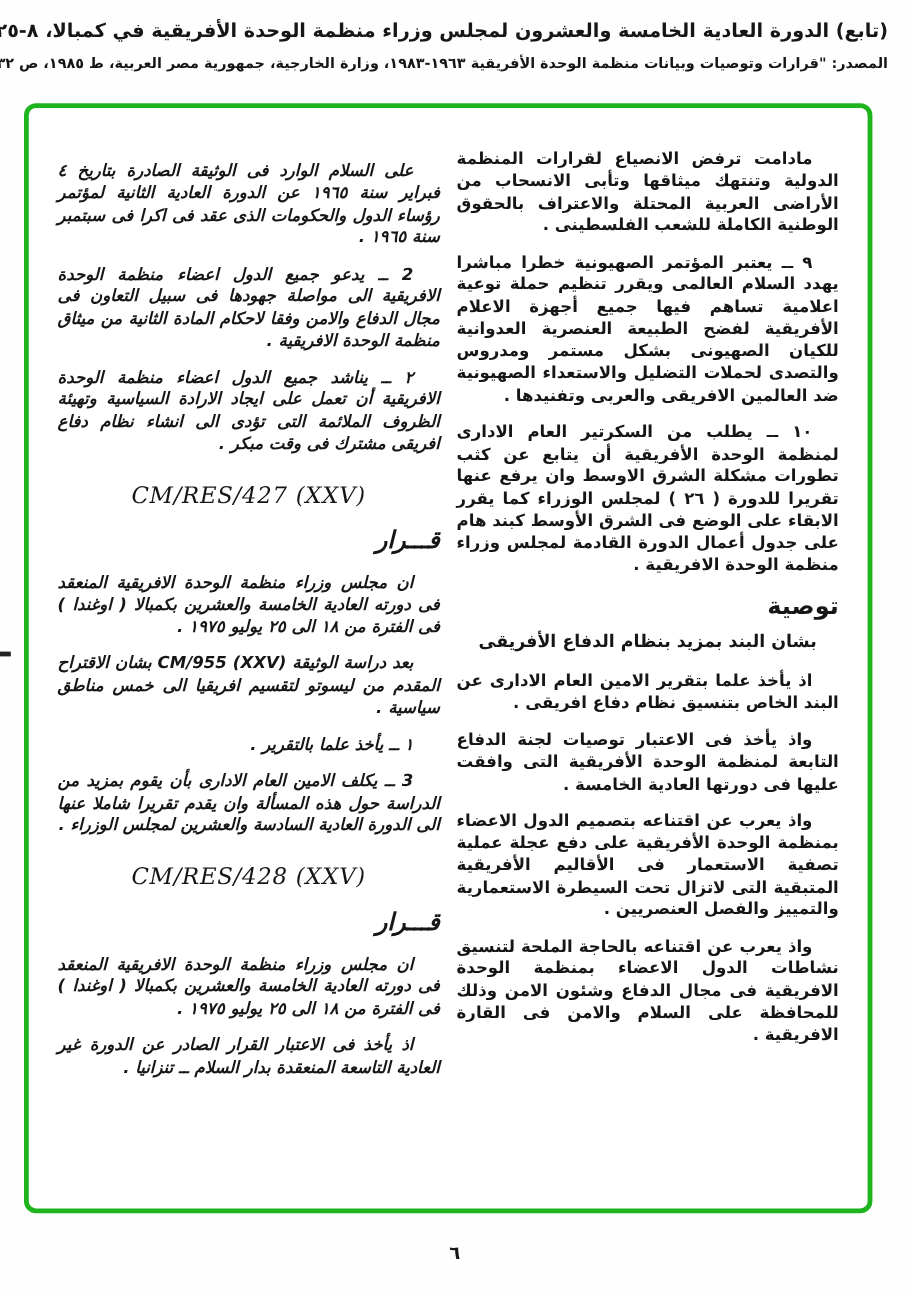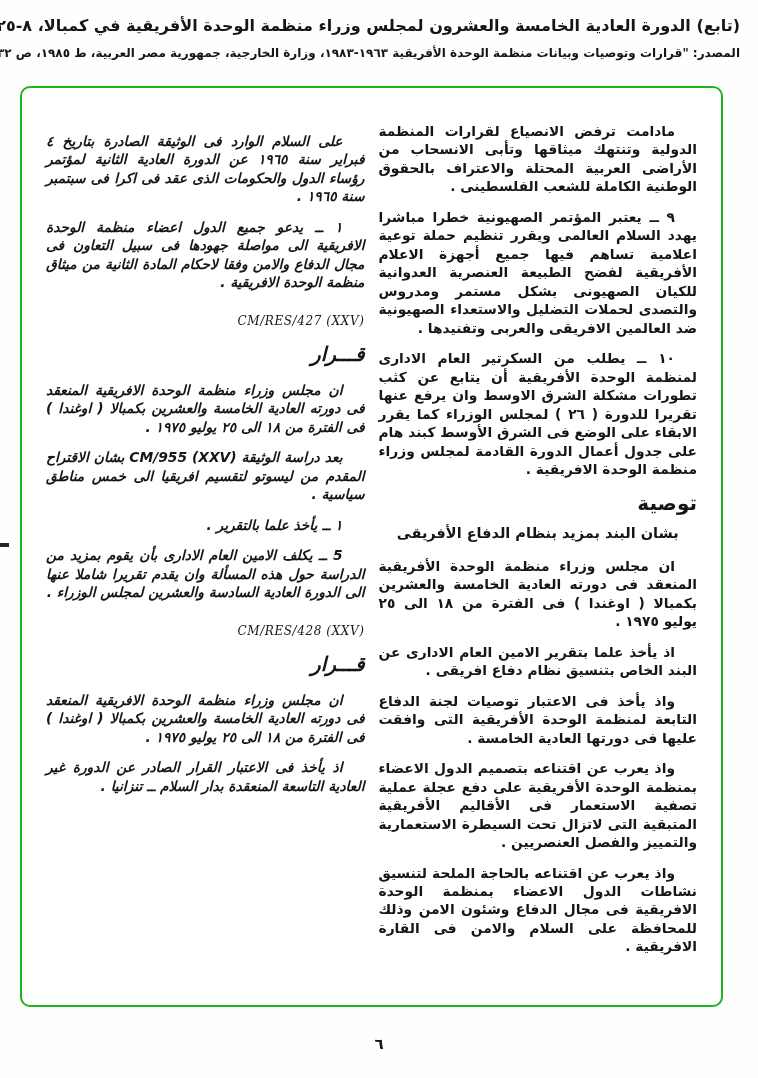--- a/index.html
+++ b/index.html
@@ -30,21 +30,21 @@
     font-size: 12px;
     font-weight: 700;
     margin-top: 11px;
     white-space: nowrap;
   }
 
   .frame {
     position: absolute;
     left: 20px; top: 86px;
     width: 699px; height: 917px;
-    border: 2px solid #000000;
+    border: 4px solid #000000;
     border-radius: 10px;
     box-sizing: content-box;
     background: #fff;
   }
   .columns {
     display: flex;
     direction: rtl;
     gap: 14px;
     padding: 34px 24px 0;
     height: calc(100% - 34px);
@@ -59,24 +59,24 @@
     font-size: 13.8px;
     font-weight: 600;
     line-height: 1.34;
     text-align: justify;
     text-justify: inter-word;
     text-indent: 22px;
     direction: rtl;
   }
   .block.ref {
     direction: ltr;
-    text-align: right;
+    text-align: center;
     font-family: "DejaVu Serif", serif;
     font-weight: 400;
-    font-size: 12px;
+    font-size: 19px;
     letter-spacing: 0.6px;
     margin: 22px 0 14px;
   }
   .block.heading {
     font-weight: 700;
     font-size: 20px;
     margin: 10px 0 15px;
     direction: rtl;
   }
   .block.subheading {
@@ -114,35 +114,35 @@
   </div>
 
   <div class="frame" style="border-color: rgb(30, 180, 30);">
     <div class="columns">
       <div class="col col-right">
           <div class="block p">مادامت ترفض الانصياع لقرارات المنظمة الدولية وتنتهك ميثاقها وتأبى الانسحاب من الأراضى العربية المحتلة والاعتراف بالحقوق الوطنية الكاملة للشعب الفلسطينى .</div>
           <div class="block p">٩ ــ يعتبر المؤتمر الصهيونية خطرا مباشرا يهدد السلام العالمى ويقرر تنظيم حملة توعية اعلامية تساهم فيها جميع أجهزة الاعلام الأفريقية لفضح الطبيعة العنصرية العدوانية للكيان الصهيونى بشكل مستمر ومدروس والتصدى لحملات التضليل والاستعداء الصهيونية ضد العالمين الافريقى والعربى وتفنيدها .</div>
           <div class="block p">١٠ ــ يطلب من السكرتير العام الادارى لمنظمة الوحدة الأفريقية أن يتابع عن كثب تطورات مشكلة الشرق الاوسط وان يرفع عنها تقريرا للدورة ( ٢٦ ) لمجلس الوزراء كما يقرر الابقاء على الوضع فى الشرق الأوسط كبند هام على جدول أعمال الدورة القادمة لمجلس وزراء منظمة الوحدة الافريقية .</div>
           <div class="block heading">توصية</div>
           <div class="block subheading">بشان البند بمزيد بنظام الدفاع الأفريقى</div>
-          <div class="block p">ان مجلس وزراء منظمة الوحدة الأفريقية المنعقد فى دورته العادية الخامسة والعشرين بكمبالا ( اوغندا ) فى الفترة من ١٨ الى ٢٥ يوليو ١٩٧٥ .</div>
           <div class="block p">اذ يأخذ علما بتقرير الامين العام الادارى عن البند الخاص بتنسيق نظام دفاع افريقى .</div>
           <div class="block p">واذ يأخذ فى الاعتبار توصيات لجنة الدفاع التابعة لمنظمة الوحدة الأفريقية التى وافقت عليها فى دورتها العادية الخامسة .</div>
           <div class="block p">واذ يعرب عن اقتناعه بتصميم الدول الاعضاء بمنظمة الوحدة الأفريقية على دفع عجلة عملية تصفية الاستعمار فى الأقاليم الأفريقية المتبقية التى لاتزال تحت السيطرة الاستعمارية والتمييز والفصل العنصريين .</div>
           <div class="block p">واذ يعرب عن اقتناعه بالحاجة الملحة لتنسيق نشاطات الدول الاعضاء بمنظمة الوحدة الافريقية فى مجال الدفاع وشئون الامن وذلك للمحافظة على السلام والامن فى القارة الافريقية .</div>
         </div>
       <div class="col col-left">
           <div class="block p">على السلام الوارد فى الوثيقة الصادرة بتاريخ ٤ فبراير سنة ١٩٦٥ عن الدورة العادية الثانية لمؤتمر رؤساء الدول والحكومات الذى عقد فى اكرا فى سبتمبر سنة ١٩٦٥ .</div>
-          <div class="block p">١ ــ يدعو جميع الدول اعضاء منظمة الوحدة الافريقية الى مواصلة جهودها فى سبيل التعاون فى مجال الدفاع والامن وفقا لاحكام المادة الثانية من ميثاق منظمة الوحدة الافريقية .</div>
+          <div class="block p">2 ــ يدعو جميع الدول اعضاء منظمة الوحدة الافريقية الى مواصلة جهودها فى سبيل التعاون فى مجال الدفاع والامن وفقا لاحكام المادة الثانية من ميثاق منظمة الوحدة الافريقية .</div>
+          <div class="block p">٢ ــ يناشد جميع الدول اعضاء منظمة الوحدة الافريقية أن تعمل على ايجاد الارادة السياسية وتهيئة الظروف الملائمة التى تؤدى الى انشاء نظام دفاع افريقى مشترك فى وقت مبكر .</div>
           <div class="block ref">CM/RES/427 (XXV)</div>
           <div class="block heading">قـــرار</div>
           <div class="block p">ان مجلس وزراء منظمة الوحدة الافريقية المنعقد فى دورته العادية الخامسة والعشرين بكمبالا ( اوغندا ) فى الفترة من ١٨ الى ٢٥ يوليو ١٩٧٥ .</div>
           <div class="block p">بعد دراسة الوثيقة CM/955 (XXV) بشان الاقتراح المقدم من ليسوتو لتقسيم افريقيا الى خمس مناطق سياسية .</div>
           <div class="block p">١ ــ يأخذ علما بالتقرير .</div>
-          <div class="block p">5 ــ يكلف الامين العام الادارى بأن يقوم بمزيد من الدراسة حول هذه المسألة وان يقدم تقريرا شاملا عنها الى الدورة العادية السادسة والعشرين لمجلس الوزراء .</div>
+          <div class="block p">3 ــ يكلف الامين العام الادارى بأن يقوم بمزيد من الدراسة حول هذه المسألة وان يقدم تقريرا شاملا عنها الى الدورة العادية السادسة والعشرين لمجلس الوزراء .</div>
           <div class="block ref">CM/RES/428 (XXV)</div>
           <div class="block heading">قـــرار</div>
           <div class="block p">ان مجلس وزراء منظمة الوحدة الافريقية المنعقد فى دورته العادية الخامسة والعشرين بكمبالا ( اوغندا ) فى الفترة من ١٨ الى ٢٥ يوليو ١٩٧٥ .</div>
           <div class="block p">اذ يأخذ فى الاعتبار القرار الصادر عن الدورة غير العادية التاسعة المنعقدة بدار السلام ــ تنزانيا .</div>
         </div>
     </div>
   </div>
 
   <div class="scan-artifact"></div>
 

